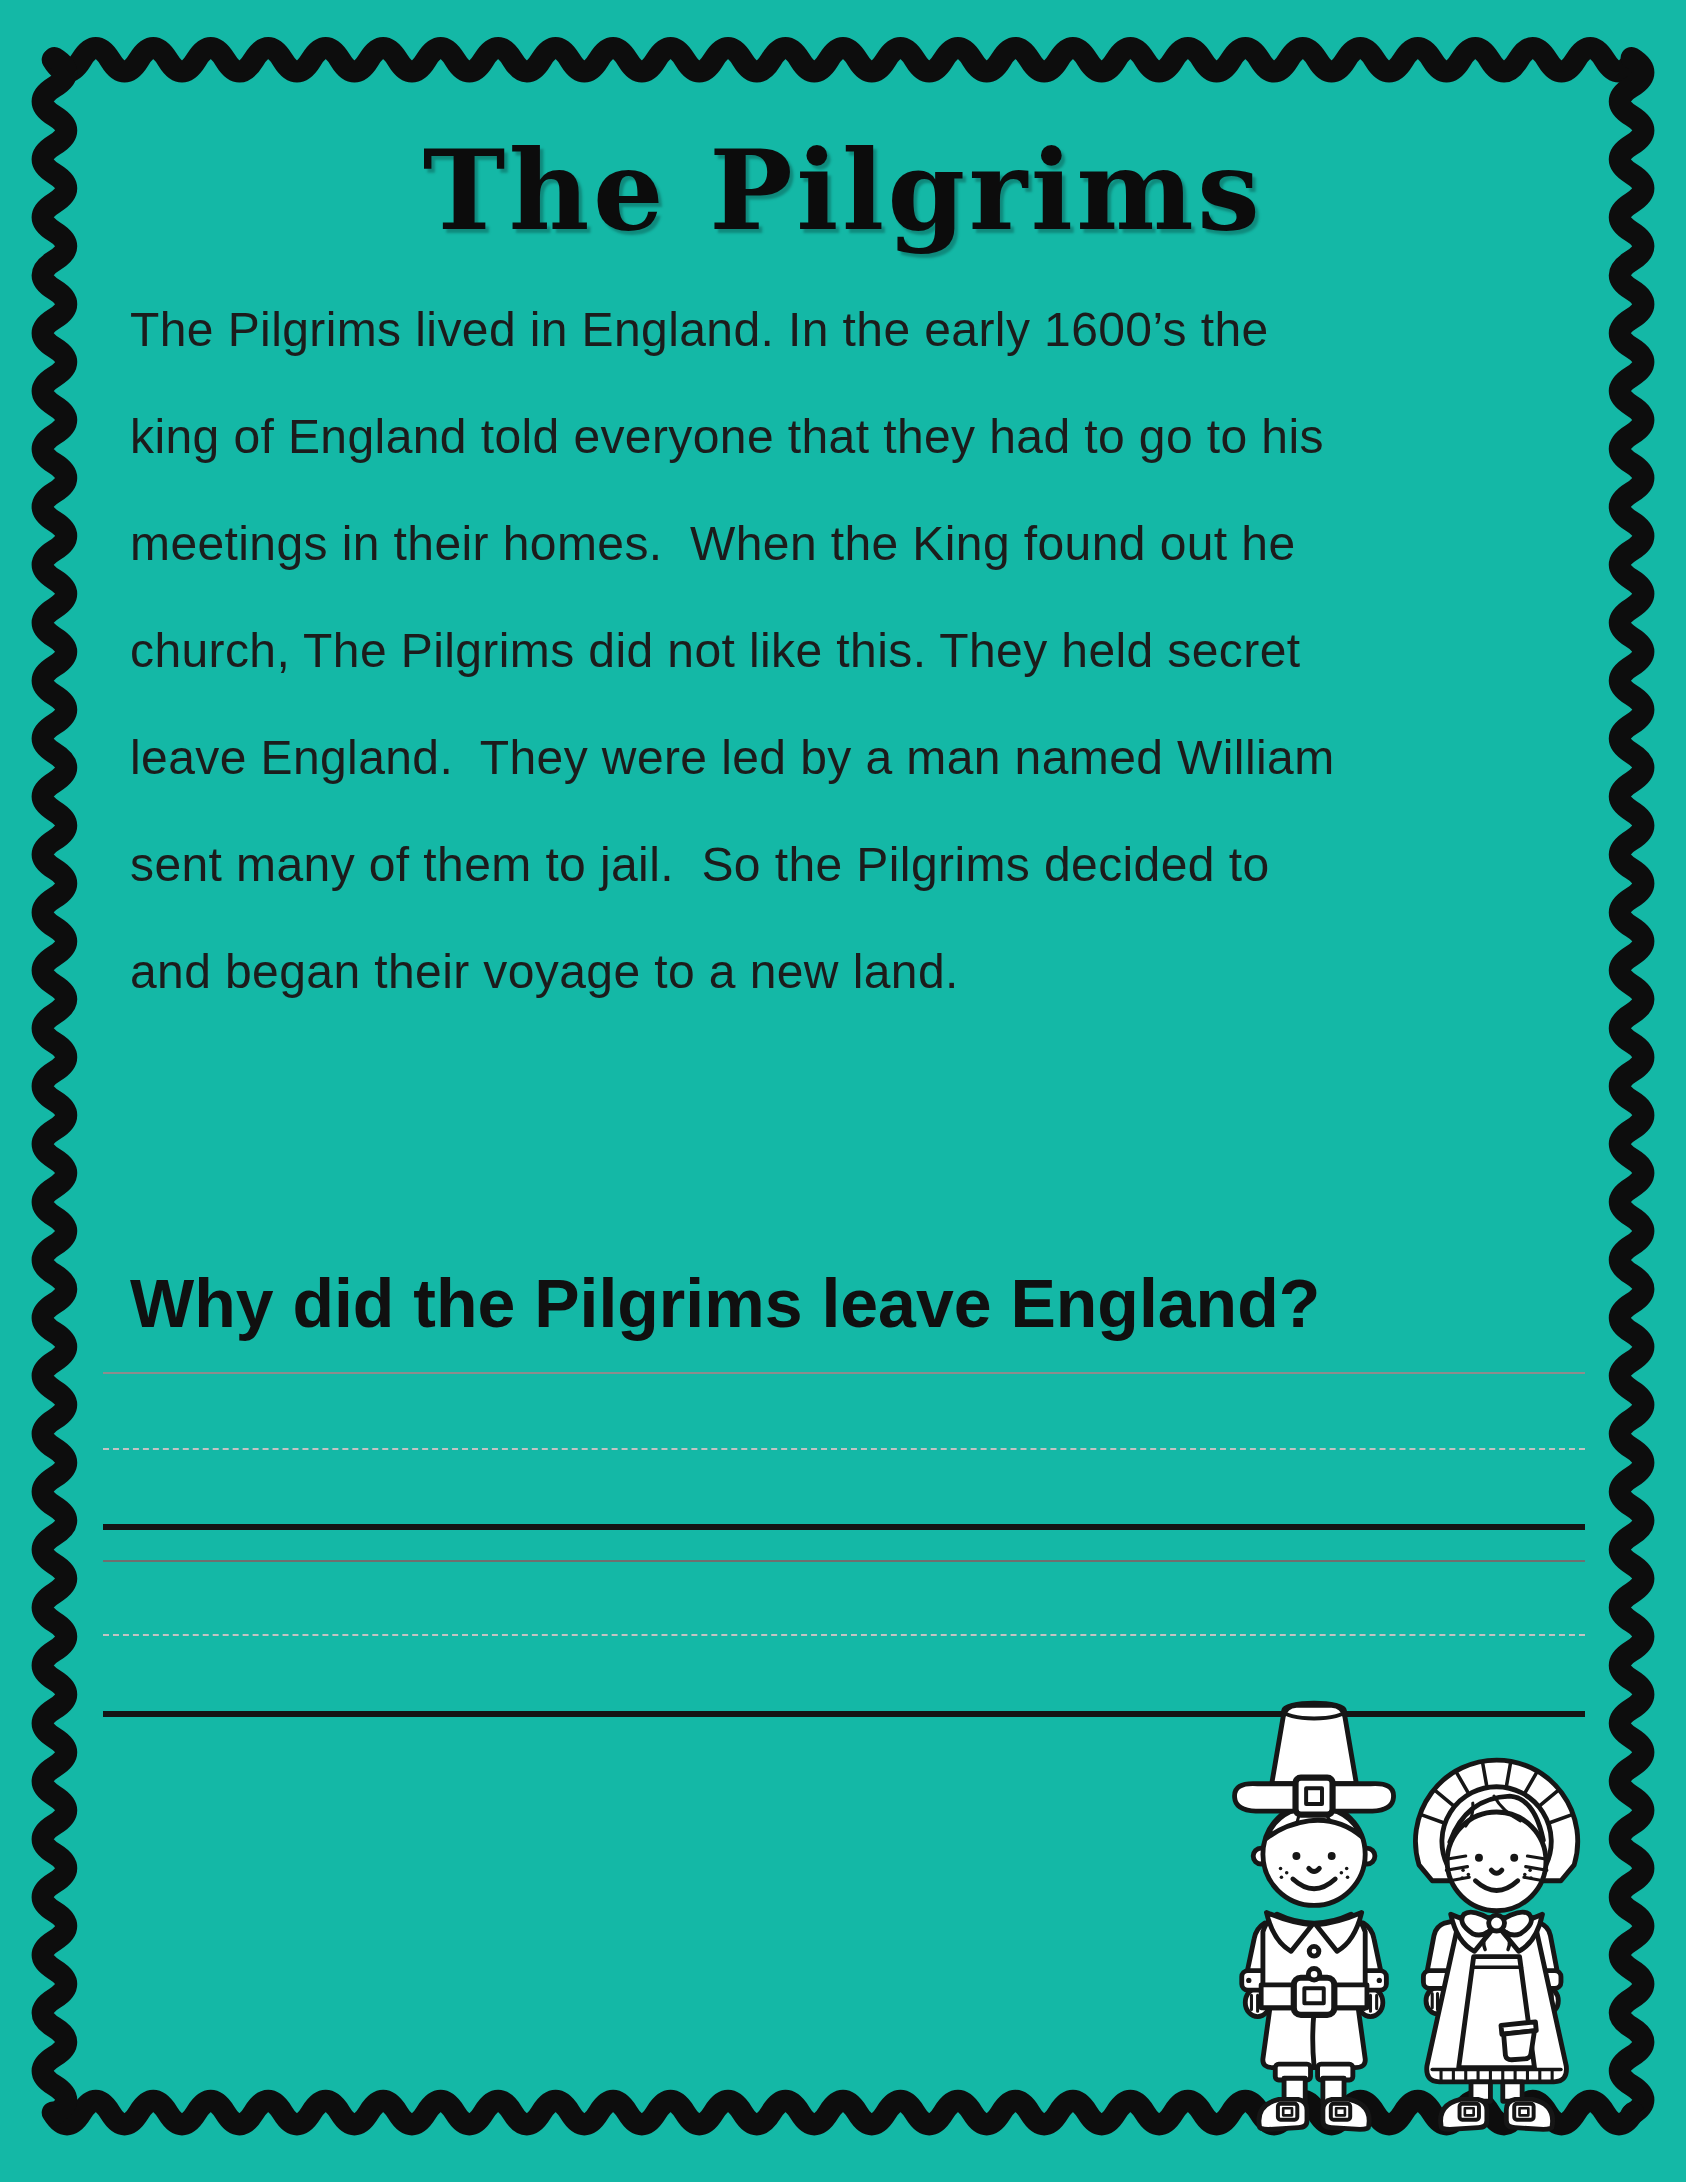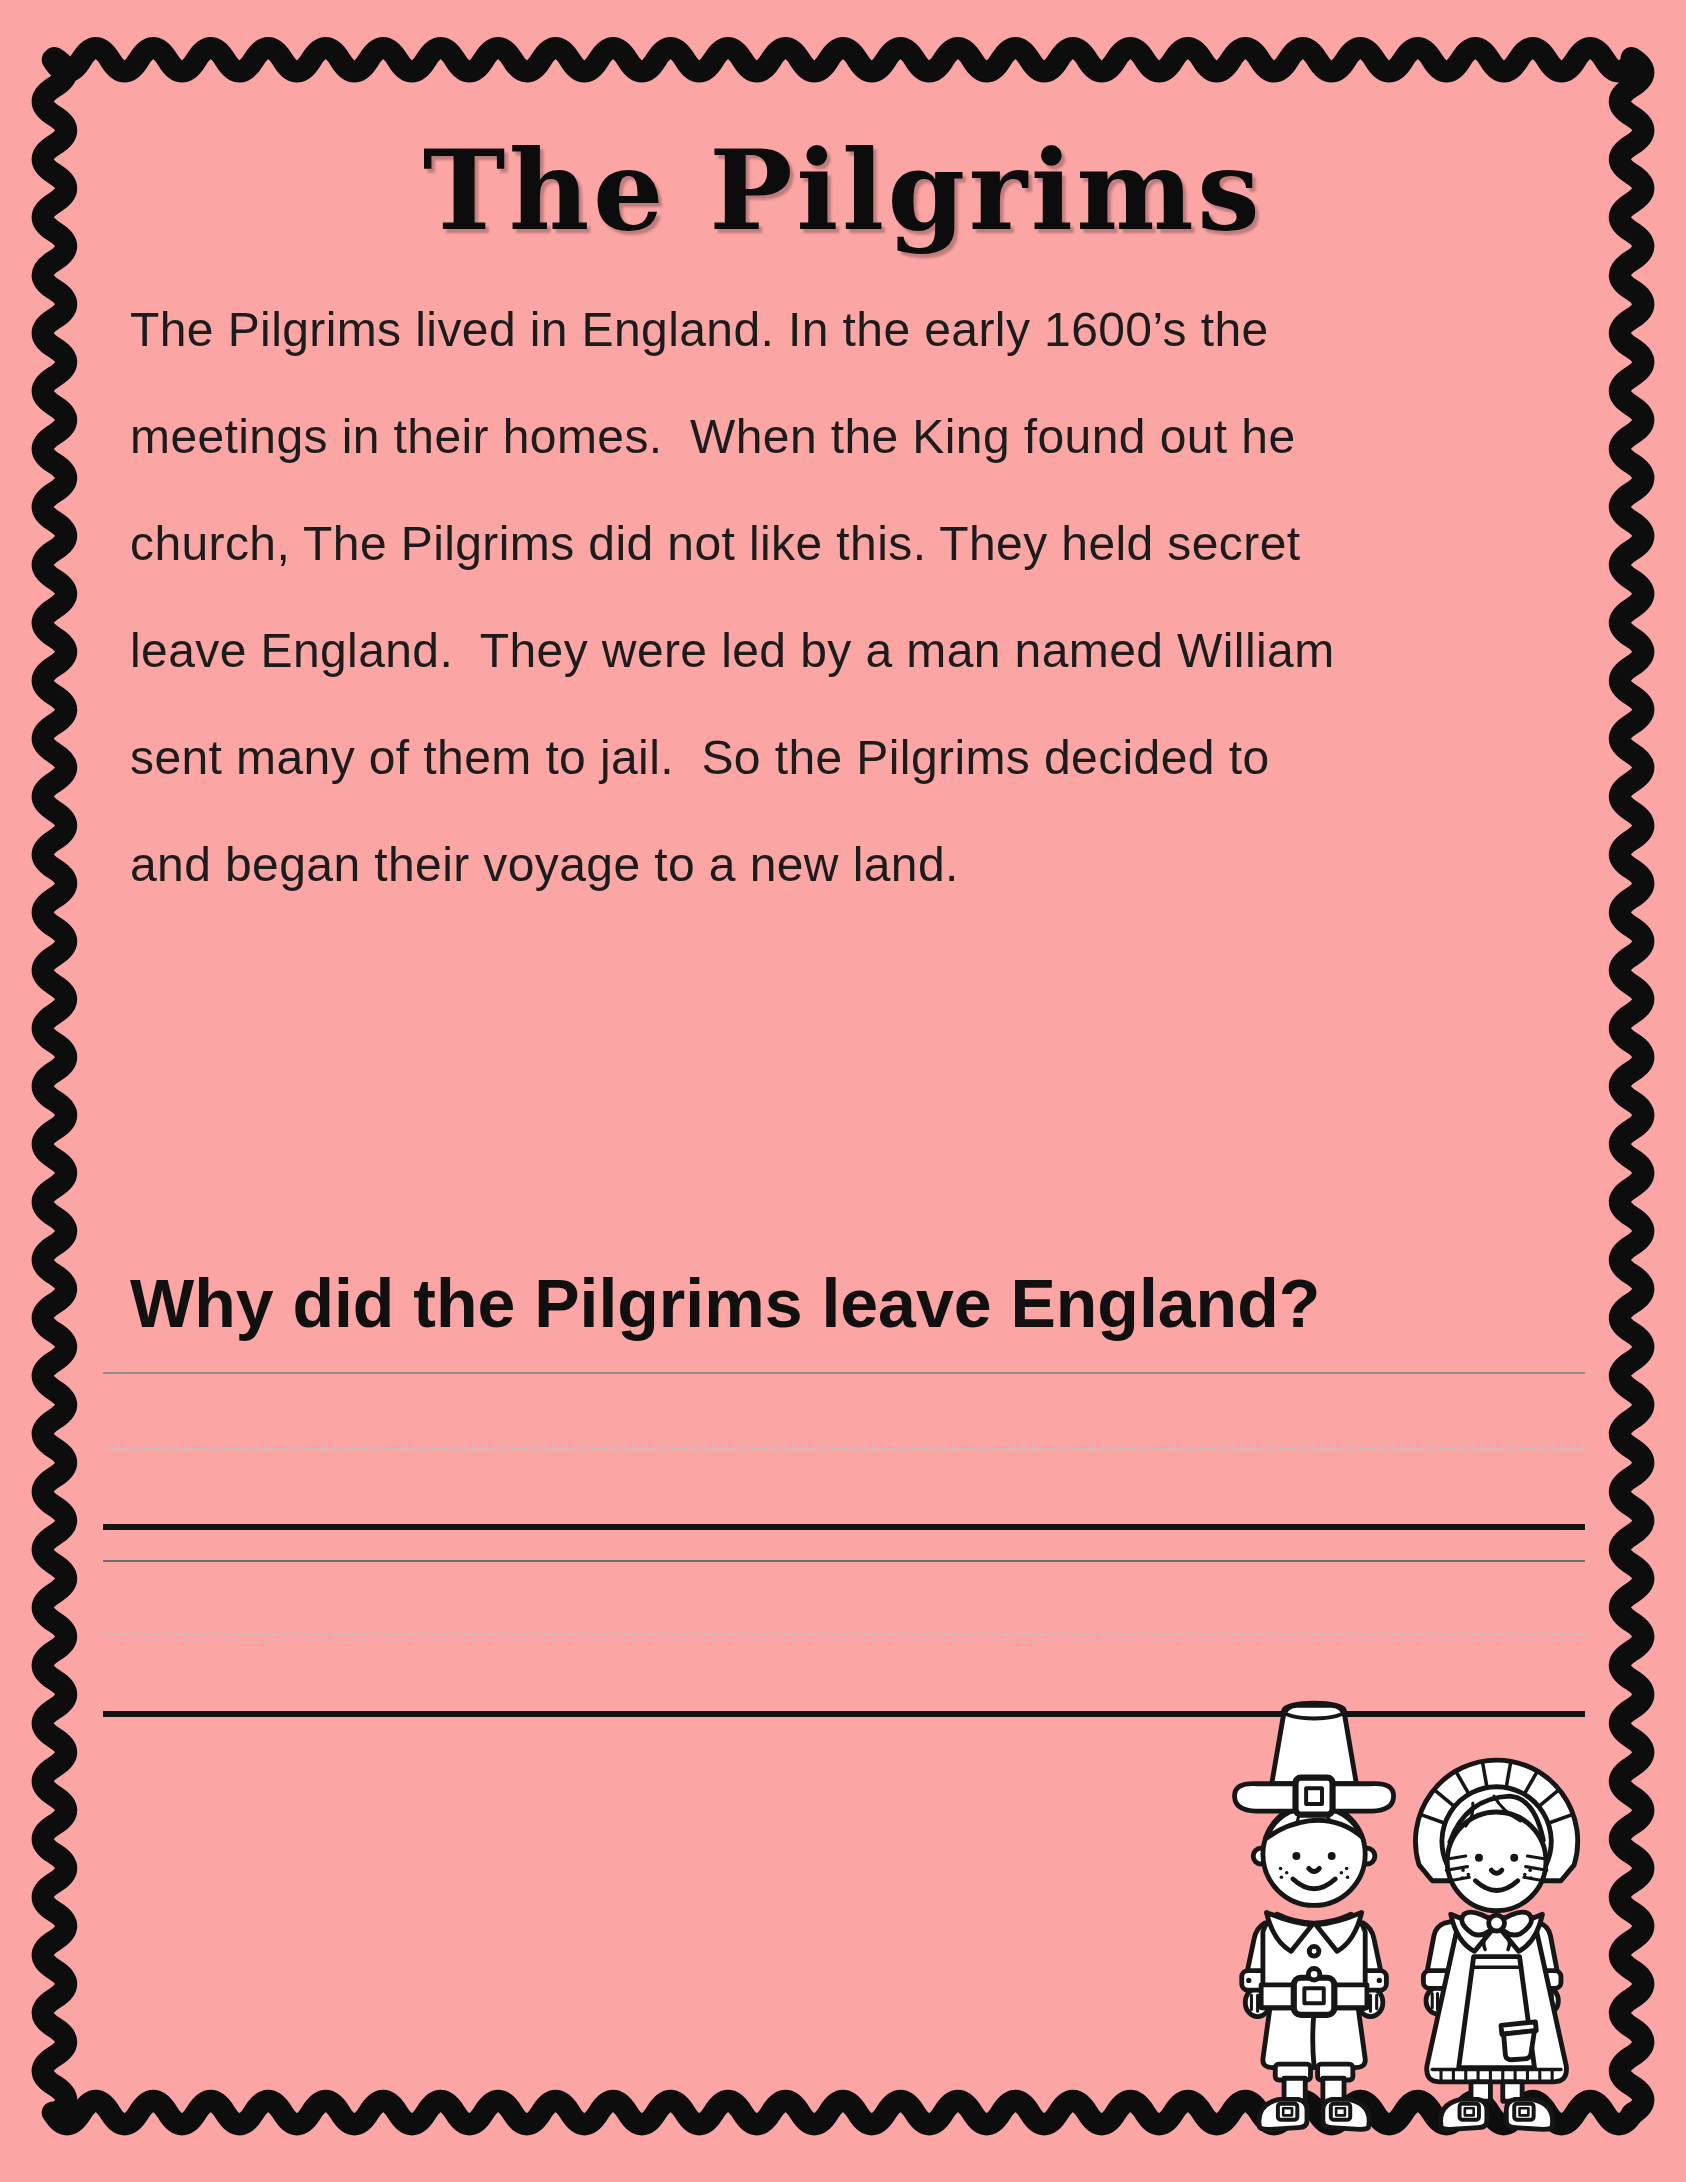--- a/index.html
+++ b/index.html
@@ -1,19 +1,19 @@
 <!DOCTYPE html>
 <html style="font-size:14px"><head>
 <meta charset="utf-8">
 <style>
   html,body{margin:0;padding:0;background:#ffffff;}
   .page{
     position:relative;
     width:1686px;height:2182px;
-    background:#fca5a5;
+    background:#14b8a6;
     overflow:hidden;
     font-family:"Liberation Sans", sans-serif;
     color:#161616;
   }
   .border-svg{position:absolute;left:0;top:0;z-index:1;}
   .content{position:absolute;left:0;top:0;width:100%;height:100%;z-index:2;}
 
   .title{
     position:absolute;top:125px;left:0;width:1686px;
     text-align:center;
@@ -62,20 +62,21 @@
       <path id="bw-left" d="M 62 66 q 27 16.5 0 33 q -27 16.5 0 33 q 27 16.5 0 33 q -27 16.5 0 33 q 27 16.5 0 33 q -27 16.5 0 33 q 27 16.5 0 33 q -27 16.5 0 33 q 27 16.5 0 33 q -27 16.5 0 33 q 27 16.5 0 33 q -27 16.5 0 33 q 27 16.5 0 33 q -27 16.5 0 33 q 27 16.5 0 33 q -27 16.5 0 33 q 27 16.5 0 33 q -27 16.5 0 33 q 27 16.5 0 33 q -27 16.5 0 33 q 27 16.5 0 33 q -27 16.5 0 33 q 27 16.5 0 33 q -27 16.5 0 33 q 27 16.5 0 33 q -27 16.5 0 33 q 27 16.5 0 33 q -27 16.5 0 33 q 27 16.5 0 33 q -27 16.5 0 33 q 27 16.5 0 33 q -27 16.5 0 33 q 27 16.5 0 33 q -27 16.5 0 33 q 27 16.5 0 33 q -27 16.5 0 33 q 27 16.5 0 33 q -27 16.5 0 33 q 27 16.5 0 33 q -27 16.5 0 33 q 27 16.5 0 33 q -27 16.5 0 33 q 27 16.5 0 33 q -27 16.5 0 33 q 27 16.5 0 33 q -27 16.5 0 33 q 27 16.5 0 33 q -27 16.5 0 33 q 27 16.5 0 33 q -27 16.5 0 33 q 27 16.5 0 33 q -27 16.5 0 33 q 27 16.5 0 33 q -27 16.5 0 33 q 27 16.5 0 33 q -27 16.5 0 33 q 27 16.5 0 33 q -27 16.5 0 33 q 27 16.5 0 33 q -27 16.5 0 33 q 27 16.5 0 33 q -27 16.5 0 33 q 27 16.5 0 33 q -27 16.5 0 33 q 27 16.5 0 33 q -27 16.5 0 33 q 27 16.5 0 33 q -27 16.5 0 33 q 27 16.5 0 33 q -27 16.5 0 33 q 27 16.5 0 33"></path>
     </g>
   </svg>
 
   <div class="content">
 
     <div class="title">The Pilgrims</div>
 
     <div class="passage">
       <div class="pline">The Pilgrims lived in England. In the early 1600’s the</div>
+      <div class="pline">king of England told everyone that they had to go to his</div>
       <div class="pline">meetings in their homes.  When the King found out he</div>
       <div class="pline">church, The Pilgrims did not like this. They held secret</div>
       <div class="pline">leave England.  They were led by a man named William</div>
       <div class="pline">sent many of them to jail.  So the Pilgrims decided to</div>
       <div class="pline">and began their voyage to a new land.</div>
     </div>
 
     <div class="question">Why did the Pilgrims leave England?</div>
 
     <div>

